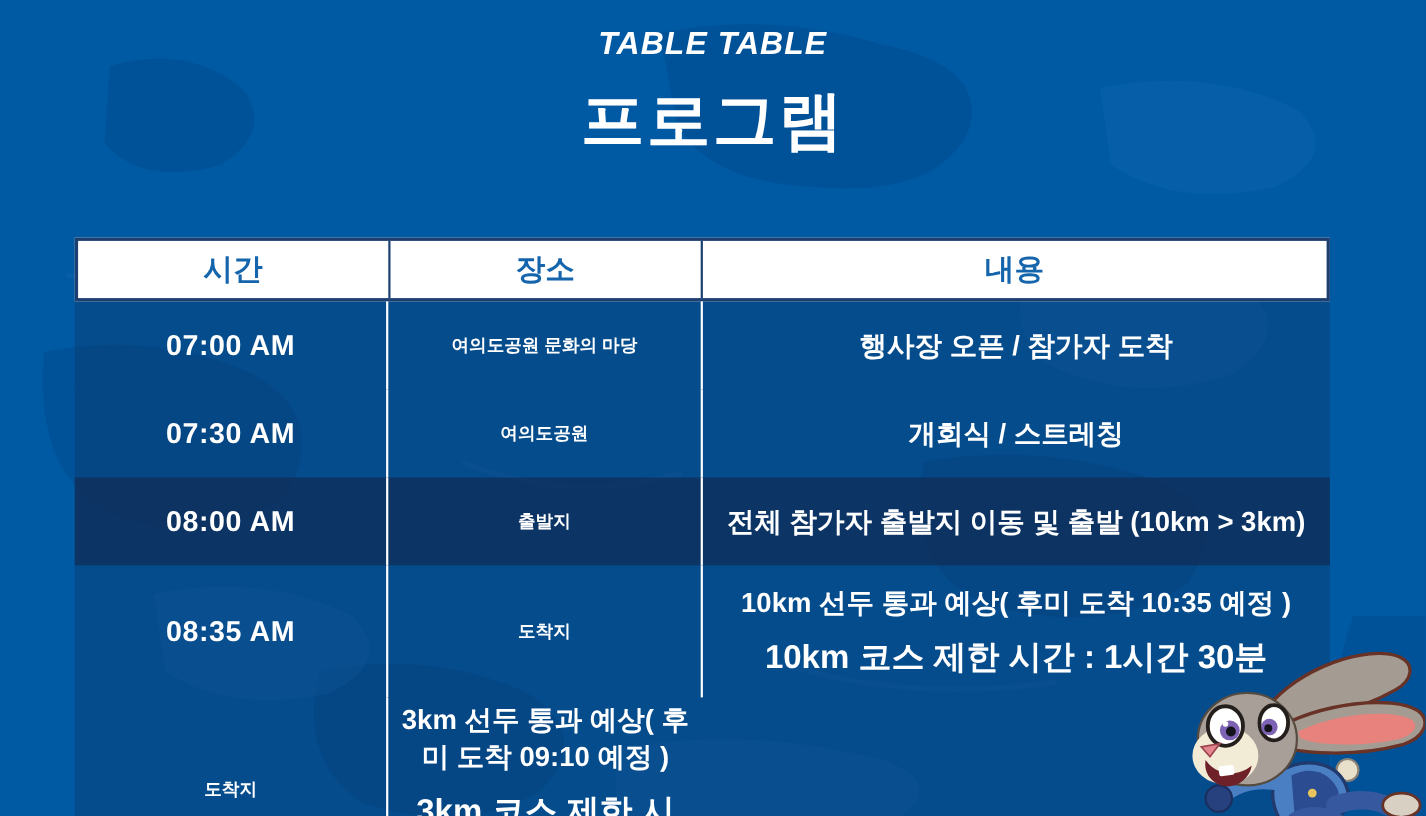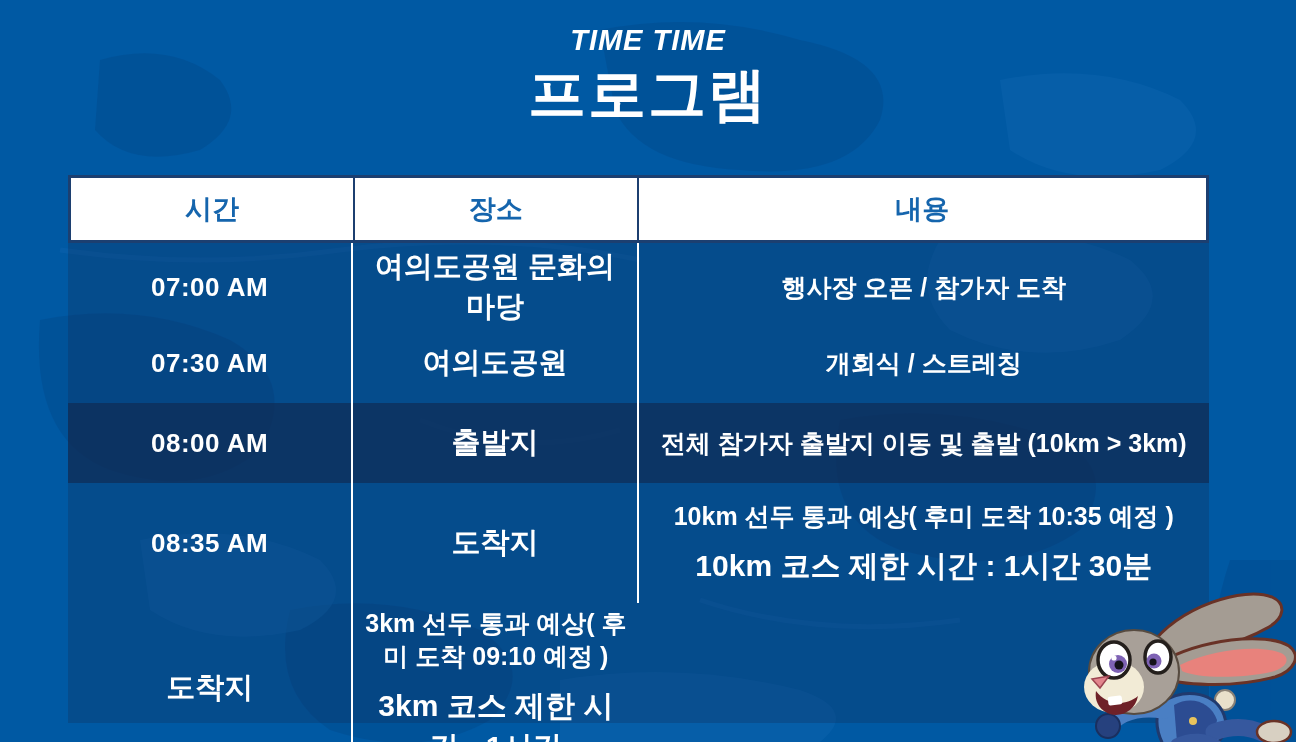--- a/index.html
+++ b/index.html
@@ -30,41 +30,42 @@
     z-index: 1;
     color: #ffffff;
   }
   .eyebrow {
     font-size: 29px;
     font-weight: 900;
     font-style: italic;
     letter-spacing: 1px;
   }
   .main-title {
-    margin-top: 8px;
+    margin-top: 24px;
     font-size: 58px;
     font-weight: 900;
     letter-spacing: 2px;
     line-height: 1.0;
   }
 
   
   .timetable {
     position: absolute;
     left: 68px;
     top: 175px;
     width: 1141px;
     z-index: 1;
   }
   .thead {
     display: grid;
     grid-template-columns: 25% 25% 50%;
-    height: 68px;
+    height: 58px;
     background: #ffffff;
     border: 3px solid #1C3F70;
+    margin-top: 41px;
   }
   .th {
     display: flex;
     align-items: center;
     justify-content: center;
     color: #1565AD;
     font-size: 27px;
     font-weight: 700;
   }
   .th:not(:last-child) { border-right: 2px solid #1C3F70; }
@@ -82,21 +83,21 @@
     display: flex;
     flex-direction: column;
     align-items: center;
     justify-content: center;
     color: #ffffff;
     text-align: center;
     padding: 4px 12px;
   }
   .cell:not(:last-child) { border-right: 2px solid #ffffff; }
   .cell.time  { font-size: 26px; font-weight: 700; letter-spacing: 0.5px; }
-  .cell.place { font-size: 29px; font-weight: 600; }
+  .cell.place { font-size: 16px; font-weight: 600; }
   .cell.content { font-size: 25px; font-weight: 600; gap: 13px; align-items: center; }
   .content .line2 { font-size: 30px; }
 
   
   .mascot {
     position: absolute;
     right: -4px;
     bottom: -6px;
     z-index: 2;
   }
@@ -122,21 +123,21 @@
       <path d="M1000 80 Q1100 60 1180 100 Q1220 140 1160 170 Q1070 190 1010 150 Z"></path>
     </g>
     <g stroke="#0A60AB" stroke-width="5" fill="none" opacity="0.6">
       <path d="M60 250 Q200 270 340 250 Q500 230 640 260"></path>
       <path d="M700 600 Q820 640 960 620"></path>
       <path d="M420 420 Q520 460 620 430"></path>
     </g>
   </svg>
 
   <div class="title-block">
-    <div class="eyebrow">TIME TIME</div>
+    <div class="eyebrow">TABLE TABLE</div>
     <h1 class="main-title">프로그램</h1>
   </div>
 
   <div class="timetable">
 
     <div class="thead">
       <div class="th">시간</div>
       <div class="th">장소</div>
       <div class="th">내용</div>
     </div>

